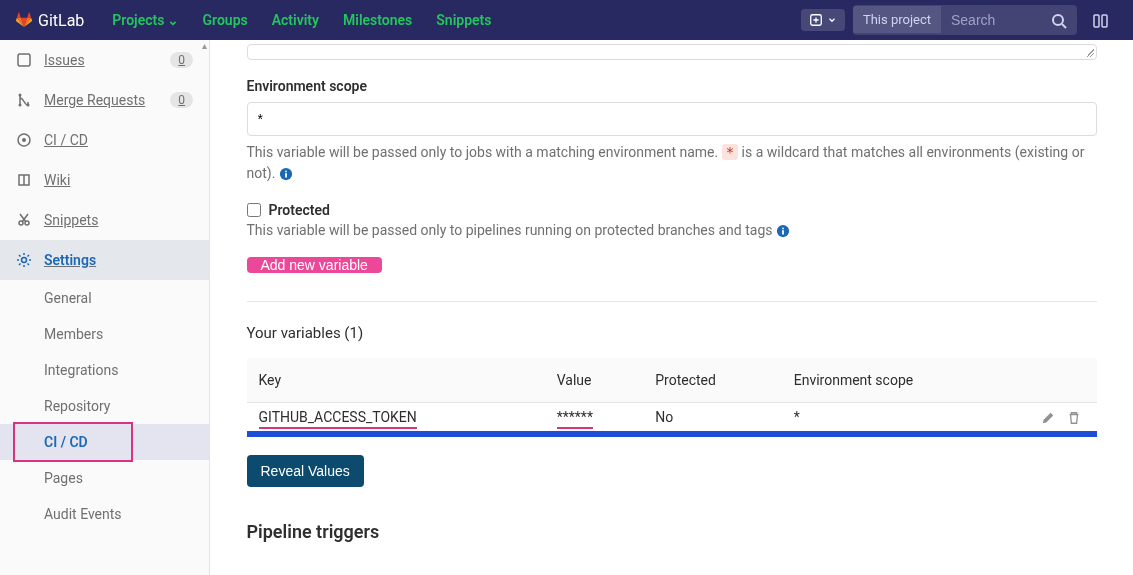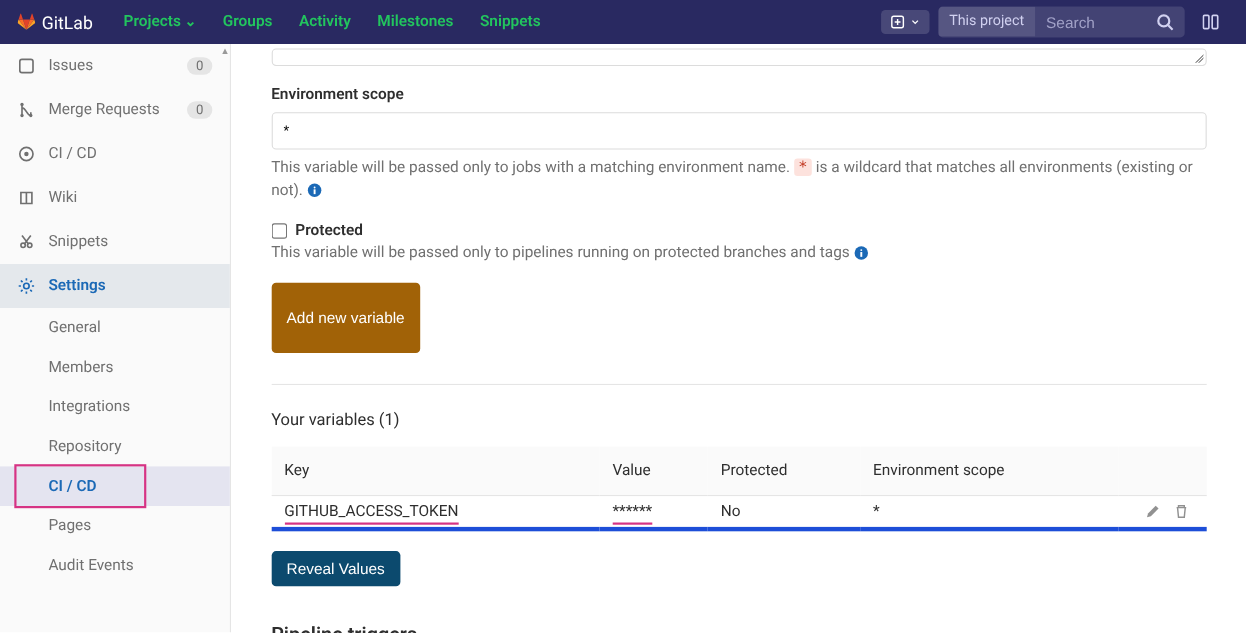--- a/index.html
+++ b/index.html
@@ -16,21 +16,21 @@
 .search-wrap { display: flex; align-items: center; background: rgba(255,255,255,0.12); border-radius: 4px; overflow: hidden; }
 .search-scope { background: rgba(255,255,255,0.1); padding: 6px 10px; font-size: 13px; color: #d1d1f0; }
 .search-input { background: transparent; border: none; padding: 6px 10px; color: #fff; font-size: 14px; width: 100px; outline: none; }
 .search-input::placeholder { color: #a1a1c7; }
 .search-icon-box { padding: 6px 10px; color: #d1d1f0; cursor: pointer; }
 .book-icon { padding: 6px 8px; color: #d1d1f0; cursor: pointer; }
 
 .layout { display: flex; height: calc(575px - 40px); }
 .sidebar { width: 210px; background: #fafafa; border-right: 1px solid #e5e5e5; position: relative; overflow-y: auto; }
 .sb-scroll-arrow { position: absolute; top: 0; right: 2px; font-size: 10px; color: #999; }
-.sb-item { display: flex; align-items: flex-start; padding: 12px 16px; color: #707070; cursor: pointer; gap: 12px; }
+.sb-item { display: flex; align-items: flex-start; padding: 12px 16px; color: #707070; cursor: pointer; gap: 12px; text-decoration: underline; }
 .sb-item .sb-icon { width: 16px; height: 16px; flex-shrink: 0; }
 .sb-item .sb-label { flex: 1; font-size: 14px; }
 .sb-badge { background: #e5e5e5; color: #707070; border-radius: 10px; padding: 1px 8px; font-size: 12px; min-width: 20px; text-align: center; }
 .sb-item.active { background: #e4e8ec; }
 .sb-item.active .sb-label { color: #1b69b6; font-weight: 600; }
 .sb-item.active .sb-icon { color: #1b69b6; }
 .sb-sub { padding-left: 44px; padding-top: 10px; padding-bottom: 10px; color: #707070; font-size: 14px; cursor: pointer; }
 .sb-sub.active { color: #1b69b6; font-weight: 600; background: #e4e4f0; }
 .highlight-box { position: absolute; border: 2px solid #d63384; left: 13px; width: 120px; height: 40px; pointer-events: none; }
 
@@ -38,27 +38,27 @@
 .main-inner { max-width: 850px; margin: 0 auto; }
 .text-input { width: 100%; border: 1px solid #dcdcdc; border-radius: 4px; padding: 8px 10px; font-size: 14px; resize: vertical; }
 .textarea-top { height: 16px; border: 1px solid #dcdcdc; border-radius: 4px; position: relative; margin-bottom: 18px; }
 .textarea-top::after { content: ""; position: absolute; right: 2px; bottom: 2px; width: 8px; height: 8px; background: linear-gradient(135deg, transparent 50%, #999 50%, #999 60%, transparent 60%, transparent 70%, #999 70%, #999 80%, transparent 80%); }
 .field-label { font-weight: 600; font-size: 14px; margin-bottom: 8px; display: block; color: #2e2e2e; }
 .help-text { color: #707070; font-size: 14px; margin-top: 6px; line-height: 1.5; }
 .wildcard-chip { background: #fde2dd; color: #c0341d; padding: 0 4px; border-radius: 3px; font-family: monospace; }
 .info-icon { color: #1b69b6; cursor: pointer; }
 .checkbox-row { display: flex; align-items: center; gap: 8px; margin-top: 18px; }
 .checkbox-row input { width: 14px; height: 14px; }
-.btn-green { background: #a16207; color: #fff; border: none; border-radius: 4px; padding: 24px 14px; font-size: 14px; font-weight: 400; cursor: pointer; margin-top: 16px; }
+.btn-green { background: #ec4899; color: #fff; border: none; border-radius: 4px; padding: 0 14px; font-size: 14px; font-weight: 400; cursor: pointer; margin-top: 16px; }
 .btn-blue { background: #0c4a6e; color: #fff; border: none; border-radius: 4px; padding: 8px 14px; font-size: 14px; cursor: pointer; }
 hr.section-divider { border: none; border-top: 1px solid #e5e5e5; margin: 28px 0 22px; }
 .section-title { font-weight: 400; font-size: 15px; margin-bottom: 16px; }
 .var-table { width: 100%; border-collapse: collapse; background: #fff; }
 .var-table th { text-align: left; font-weight: 400; color: #2e2e2e; padding: 14px 12px; background: #fafafa; font-size: 14px; border-bottom: 1px solid #e5e5e5; }
-.var-table td { padding: 6px 12px; font-size: 14px; color: #2e2e2e; border-bottom: 4px solid #1d4ed8; }
+.var-table td { padding: 6px 12px; font-size: 14px; color: #2e2e2e; border-bottom: 6px solid #1d4ed8; }
 .underline-pink { border-bottom: 2px solid #d63384; padding-bottom: 2px; }
 .actions-cell { text-align: right; }
 .action-icon { color: #919191; cursor: pointer; padding: 4px; }
 .reveal-wrap { margin-top: 18px; }
 .pipeline-title { font-weight: 600; font-size: 18px; margin-top: 34px; }
 
 svg.ico { width: 16px; height: 16px; fill: currentColor; vertical-align: middle; }
 svg.ico14 { width: 14px; height: 14px; fill: currentColor; vertical-align: middle; }
 </style>
 </head>

